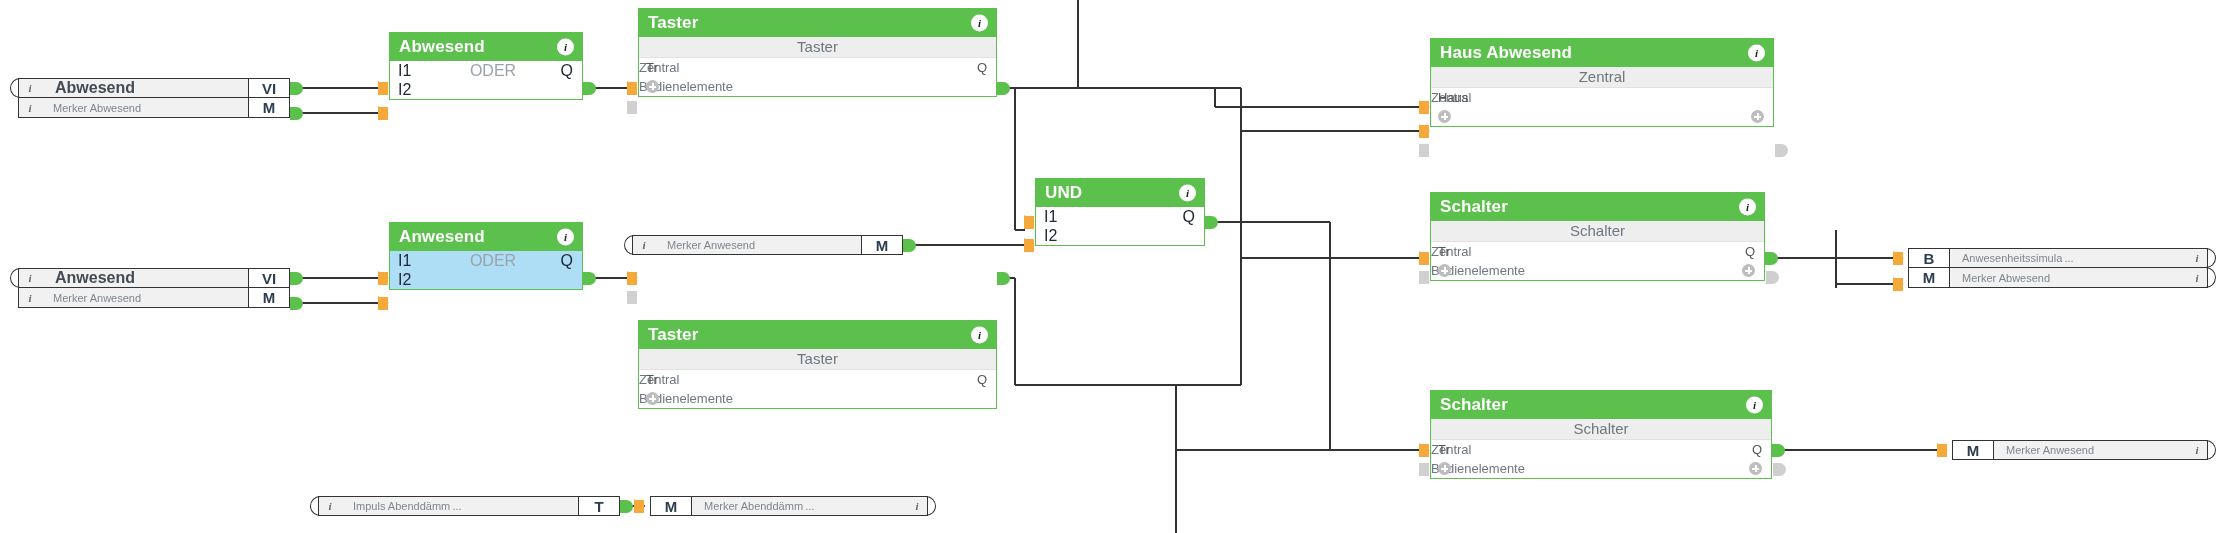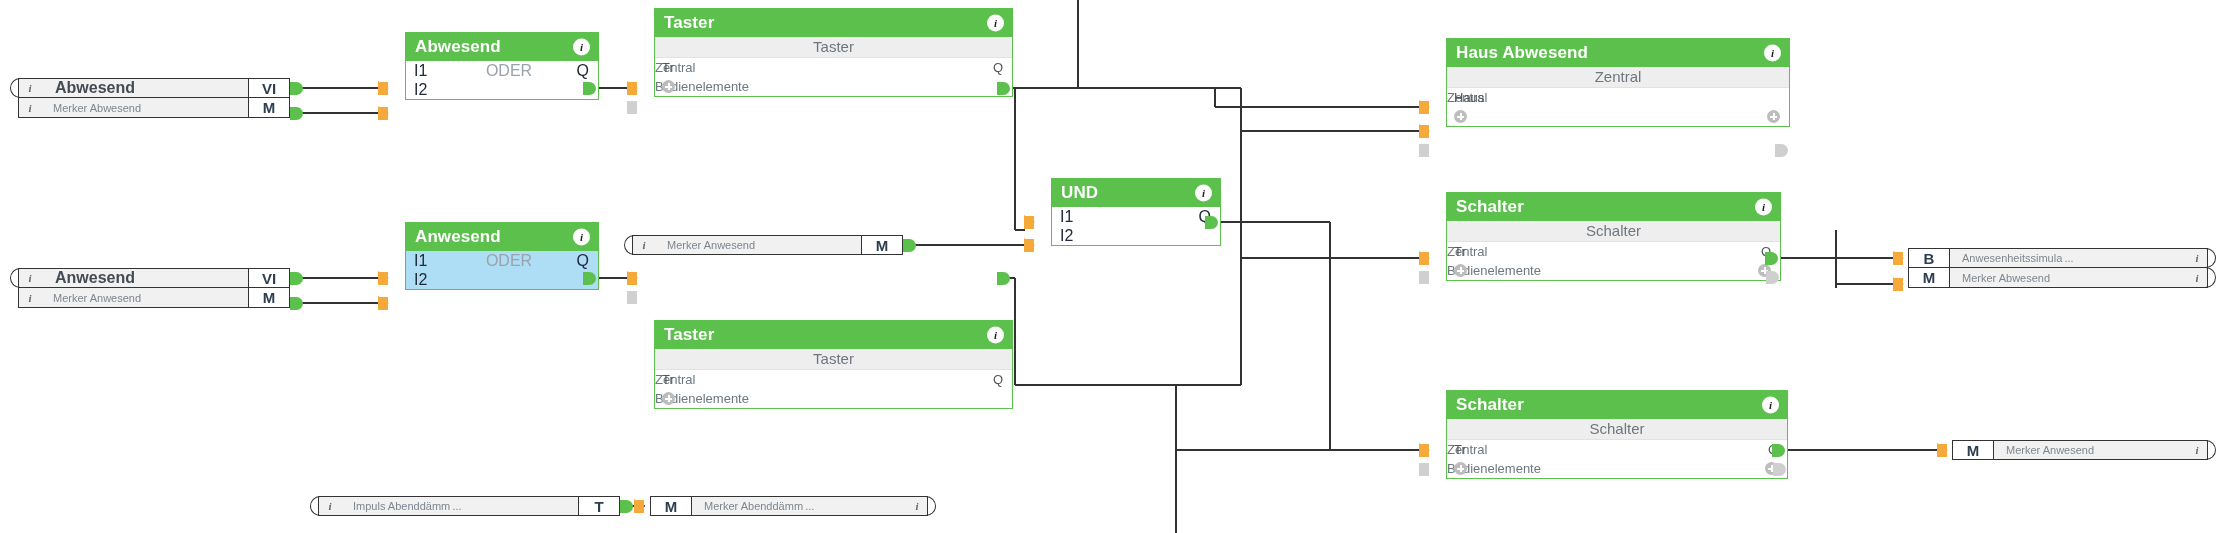--- a/index.html
+++ b/index.html
@@ -9,21 +9,21 @@
     width:2226px;height:533px;position:relative;overflow:hidden;
     -webkit-font-smoothing:none;
   }
   #canvas{position:absolute;left:0;top:0;width:2226px;height:533px;}
 
   
   #wires{position:absolute;left:0;top:0;width:2226px;height:533px;pointer-events:none;}
 
   
   .node{position:absolute;box-sizing:border-box;background:#5cc14c;
-        border:1px solid #5cc14c;margin-left:16px;}
+        border:1px solid #5cc14c;}
   .node .nhead{height:28px;position:relative;background:#5cc14c;}
   .node .ntitle{position:absolute;left:9px;top:50%;transform:translateY(-50%);
         color:#ffffff;font-size:17px;font-weight:bold;white-space:nowrap;letter-spacing:.1px;}
   .node .info{position:absolute;right:8px;top:50%;transform:translateY(-50%);
         width:17px;height:17px;border-radius:50%;background:#ffffff;
         color:#222;font-size:11px;font-weight:bold;font-style:italic;
         line-height:17px;text-align:center;font-family:"Liberation Serif",serif;}
   .node .nbody{background:#ffffff;position:relative;}
   .subhdr{background:#eeeeee;text-align:center;color:#6e7780;font-size:15px;
           line-height:20px;height:20px;border-bottom:1px solid #e2e2e2;}

